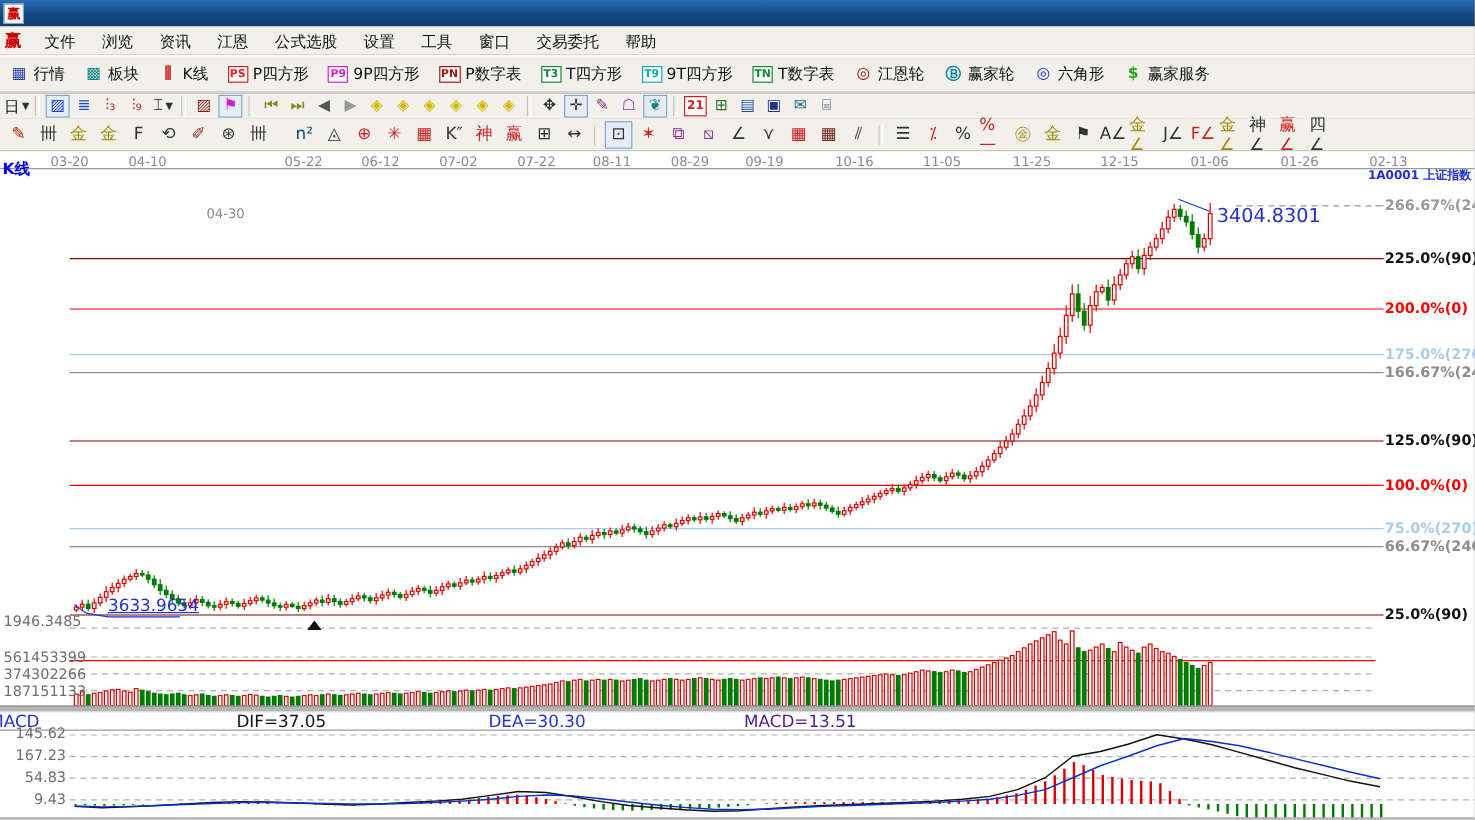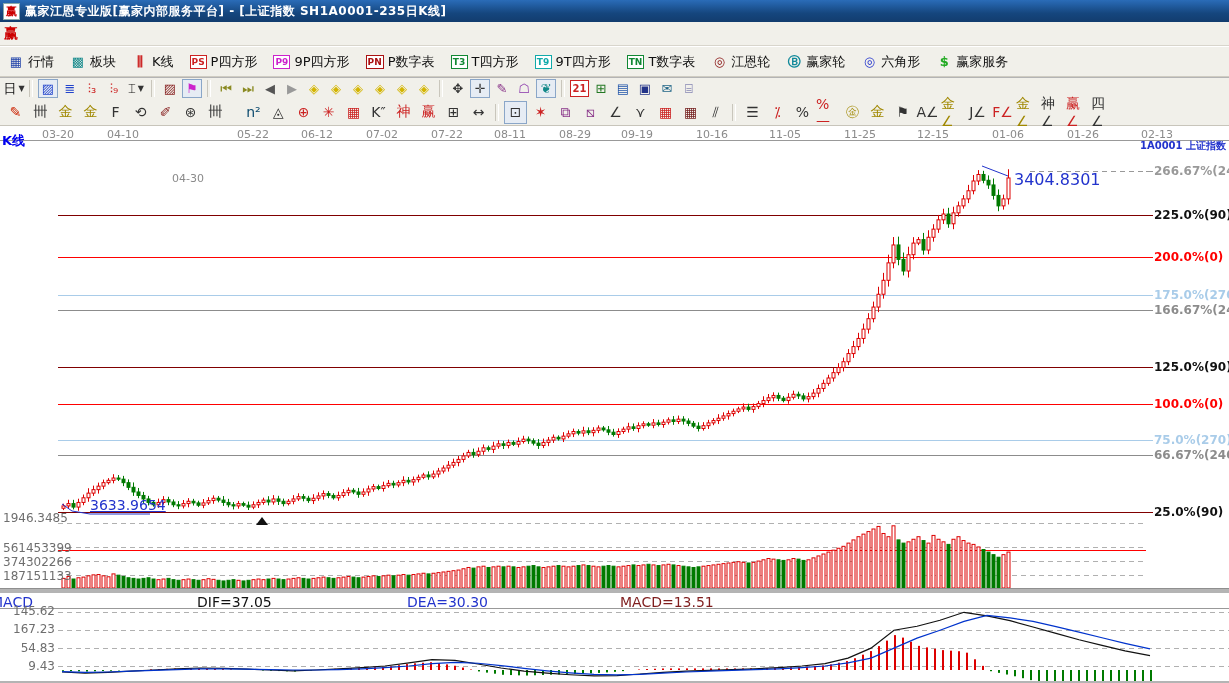--- a/index.html
+++ b/index.html
@@ -35,25 +35,25 @@
   .gann-label{font-size:12px;font-weight:bold;}
   .scale-label{font-size:12px;color:#6e6e6e;}
   .macd-scale{font-size:12px;color:#6e6e6e;width:55px;text-align:right;}
   svg{position:absolute;left:0;top:0;}
 </style>
 </head>
 <body>
 
 <div class="titlebar">
   <div class="app-icon">赢</div>
-  <div class="title">赢家江恩专业版[赢家内部服务平台] - [上证指数  SH1A0001-235日K线]</div>
 </div>
 
 <div class="menubar">
   <span class="menu-logo">赢</span>
+  <span id="menu-items"><span class="menu-item">文件</span><span class="menu-item">浏览</span><span class="menu-item">资讯</span><span class="menu-item">江恩</span><span class="menu-item">公式选股</span><span class="menu-item">设置</span><span class="menu-item">工具</span><span class="menu-item">窗口</span><span class="menu-item">交易委托</span><span class="menu-item">帮助</span></span>
 </div>
 
 <div class="tbA" id="tbA">
     <div class="tbA-item">
       <span class="tbA-glyph" style="color: rgb(34, 68, 170);">▦</span>
       <span class="tbA-label">行情</span>
     </div>
     <div class="tbA-item">
       <span class="tbA-glyph" style="color: rgb(17, 136, 138);">▩</span>
       <span class="tbA-label">板块</span>
@@ -935,21 +935,21 @@
 <div class="ov blue-label" style="right:3px;top:139px;font-size:10px;">1A0001 上证指数</div>
 <div class="ov" style="left:1014px;top:170px;font-size:16px;color:#2233cc;">3404.8301</div>
 <div class="ov" style="left:90px;top:497px;font-size:14px;color:#2233cc;text-decoration:underline;">3633.9654</div>
 <div class="ov scale-label" style="left:3px;top:511px;">1946.3485</div>
 <div class="ov scale-label" style="left:3px;top:541px;text-align:center;">561453399</div>
 <div class="ov scale-label" style="left:3px;top:555px;">374302266</div>
 <div class="ov scale-label" style="left:3px;top:569px;">187151133</div>
 <div class="ov" style="left:-9px;top:594px;font-size:14px;color:#2233cc;">MACD</div>
 <div class="ov" style="left:197px;top:594px;font-size:14px;color:#111;">DIF=37.05</div>
 <div class="ov" style="left:407px;top:594px;font-size:14px;color:#2233cc;">DEA=30.30</div>
-<div class="ov" style="left:620px;top:594px;font-size:14px;color:#7f1d1d;">MACD=13.51</div>
+<div class="ov" style="left:620px;top:594px;font-size:14px;color:#4c1d95;">MACD=13.51</div>
 <div class="ov macd-scale" style="left:0;top:604px;">145.62</div>
 <div class="ov macd-scale" style="left:0;top:622px;">167.23</div>
 <div class="ov macd-scale" style="left:0;top:641px;">54.83</div>
 <div class="ov macd-scale" style="left:0;top:659px;">9.43</div>
 <div id="date-labels">
     <div class="ov date-label" style="left: 42px; top: 128px;">03-20</div>
     <div class="ov date-label" style="left: 107px; top: 128px;">04-10</div>
     <div class="ov date-label" style="left: 172px; top: 128px; margin-top: 44px;">04-30</div>
     <div class="ov date-label" style="left: 237px; top: 128px;">05-22</div>
     <div class="ov date-label" style="left: 301px; top: 128px;">06-12</div>

